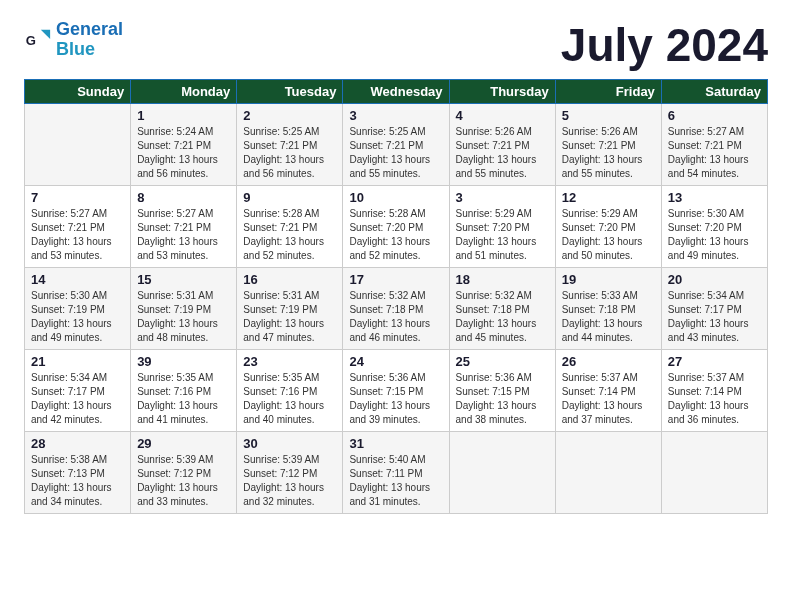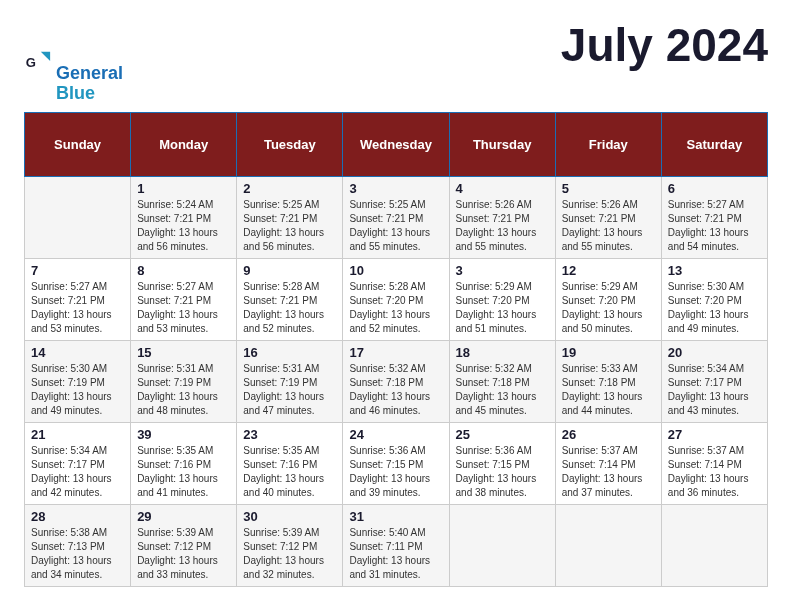--- a/index.html
+++ b/index.html
@@ -19,21 +19,20 @@
     .logo {
       display: flex;
       align-items: center;
       gap: 4px;
     }
     .logo-text {
       font-size: 18px;
       font-weight: bold;
       color: #1a1a2e;
       line-height: 1.1;
-      margin-top: 44px;
     }
     .logo-text span {
       color: #1a6eb5;
     }
     .logo-icon {
       width: 28px;
       height: 28px;
     }
     .title-block {
       text-align: right;
@@ -48,24 +47,24 @@
       font-size: 15px;
       color: #333;
       margin-top: 2px;
     }
     table {
       width: 100%;
       border-collapse: collapse;
       font-size: 11px;
     }
     thead tr th {
-      background-color: #7f1d1d;
+      background-color: #14532d;
       color: #fff;
-      text-align: center;
-      padding: 24px 6px;
+      text-align: right;
+      padding: 4px 6px;
       font-size: 13px;
       font-weight: bold;
       border: 1px solid #1a6eb5;
     }
     tbody tr td {
       border: 1px solid #ccc;
       padding: 4px 6px;
       vertical-align: top;
       width: calc(100% / 7);
       min-height: 70px;

